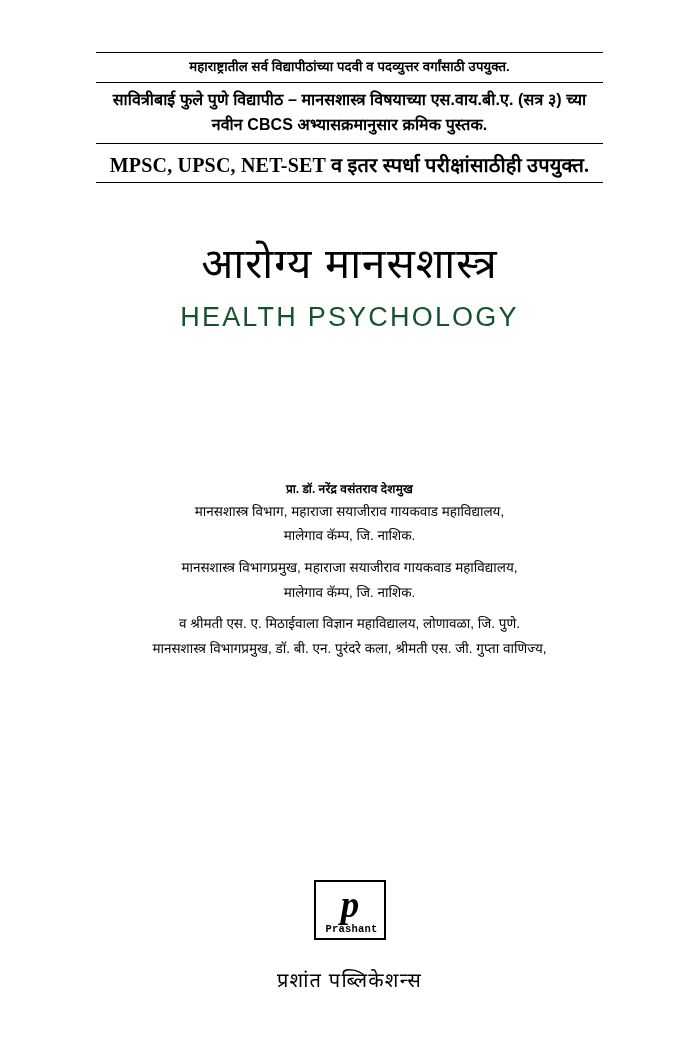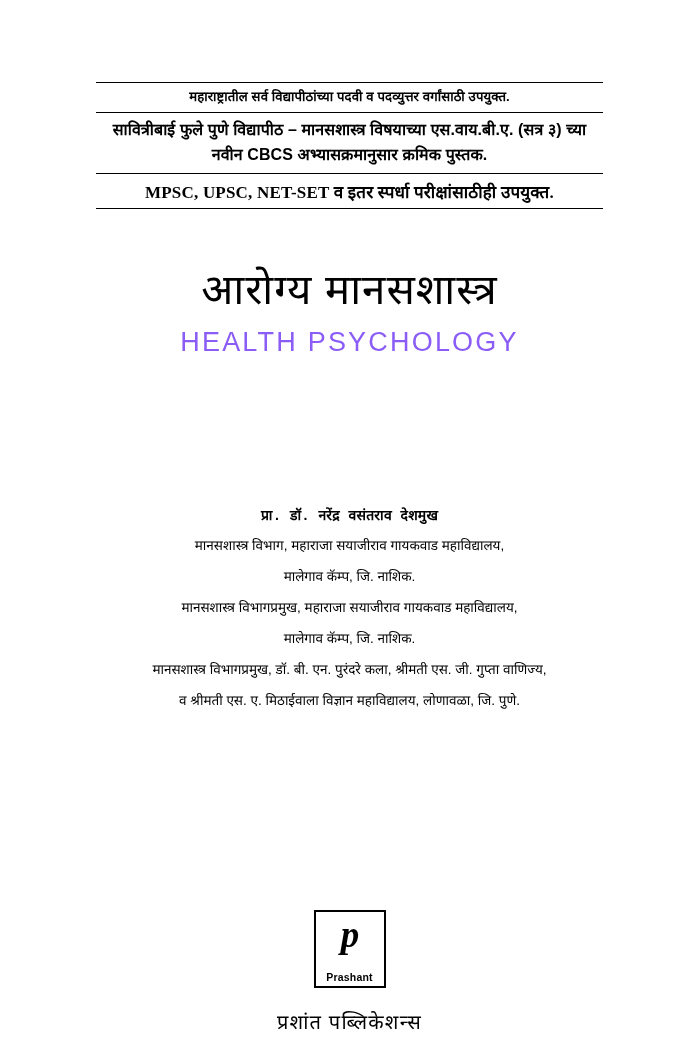--- a/index.html
+++ b/index.html
@@ -18,21 +18,21 @@
   .page {
     width: 699px;
     height: 1039px;
     box-sizing: border-box;
     padding: 0;
     position: relative;
   }
 
   
   .banner {
-    margin: 82px 96px 0 96px;
+    margin: 52px 96px 0 96px;
     text-align: center;
   }
   .rule {
     border: 0;
     border-top: 1.2px solid #000;
     margin: 0;
     height: 0;
   }
   .banner-line {
     font-family: "Liberation Sans", sans-serif;
@@ -43,21 +43,21 @@
     padding: 4px 0 5px 0;
   }
   .banner-line.two {
     padding: 5px 0 6px 0;
     font-size: 16px;
     line-height: 1.55;
   }
   .banner-line.three {
     font-family: "Liberation Serif", serif;
     font-weight: bold;
-    font-size: 17px;
+    font-size: 20px;
     padding: 6px 0 2px 0;
     letter-spacing: 0.2px;
   }
 
   
   .title-block {
     margin-top: 58px;
     text-align: center;
   }
   .title-mr {
@@ -66,43 +66,43 @@
     font-size: 42px;
     letter-spacing: 1px;
     line-height: 1.1;
   }
   .title-en {
     font-family: "Liberation Sans", sans-serif;
     font-weight: normal;
     font-size: 27px;
     letter-spacing: 2.2px;
     margin-top: 14px;
-    color: #8b5cf6;
+    color: #14532d;
   }
 
   
   .authors {
     margin-top: 148px;
     text-align: center;
   }
   .author-group {
     margin-bottom: 11px;
   }
   .author-name {
-    font-family: Liberation Mono, monospace;
+    font-family: Liberation Serif, serif;
     font-weight: bold;
-    font-size: 14px;
+    font-size: 12px;
     line-height: 1.45;
     letter-spacing: 0.2px;
   }
   .author-aff {
     font-family: "Liberation Sans", sans-serif;
     font-size: 13.5px;
     line-height: 1.52;
-    margin-top: 10px;
+    margin-top: 4px;
   }
 
   
   .publisher {
     position: absolute;
     left: 0;
     right: 0;
     top: 828px;
     text-align: center;
   }
@@ -115,31 +115,31 @@
   }
   .logo-mark {
     font-family: "Liberation Serif", serif;
     font-weight: bold;
     font-size: 37px;
     line-height: 0.92;
     font-style: italic;
     letter-spacing: -1px;
   }
   .logo-word {
-    font-family: Liberation Sans, sans-serif;
+    font-family: Liberation Mono, monospace;
     font-weight: bold;
     font-size: 10.5px;
     letter-spacing: 0.2px;
-    margin-top: 19px;
+    margin-top: 1px;
   }
   .publisher-name {
     font-family: "Liberation Sans", sans-serif;
     font-size: 20px;
     letter-spacing: 1.2px;
-    margin-top: 20px;
+    margin-top: 26px;
   }
 </style>
 </head>
 <body>
 
 <div class="page">
 
   <div class="banner">
     <hr class="rule">
     <div class="banner-line one">महाराष्ट्रातील सर्व विद्यापीठांच्या पदवी व पदव्युत्तर वर्गांसाठी उपयुक्त.</div>
@@ -162,22 +162,22 @@
       <div class="author-aff">मानसशास्त्र विभाग, महाराजा सयाजीराव गायकवाड महाविद्यालय,</div>
       <div class="author-aff">मालेगाव कॅम्प, जि. नाशिक.</div>
     </div>
 
     <div class="author-group">
       <div class="author-aff">मानसशास्त्र विभागप्रमुख, महाराजा सयाजीराव गायकवाड महाविद्यालय,</div>
       <div class="author-aff">मालेगाव कॅम्प, जि. नाशिक.</div>
     </div>
 
     <div class="author-group">
+      <div class="author-aff">व श्रीमती एस. ए. मिठाईवाला विज्ञान महाविद्यालय, लोणावळा, जि. पुणे.</div>
       <div class="author-aff">मानसशास्त्र विभागप्रमुख, डॉ. बी. एन. पुरंदरे कला, श्रीमती एस. जी. गुप्ता वाणिज्य,</div>
-      <div class="author-aff">व श्रीमती एस. ए. मिठाईवाला विज्ञान महाविद्यालय, लोणावळा, जि. पुणे.</div>
     </div>
 
   </div>
 
   <div class="publisher">
     <div class="logo-box">
       <div class="logo-mark">p</div>
       <div class="logo-word">Prashant</div>
     </div>
     <div class="publisher-name">प्रशांत पब्लिकेशन्स</div>

